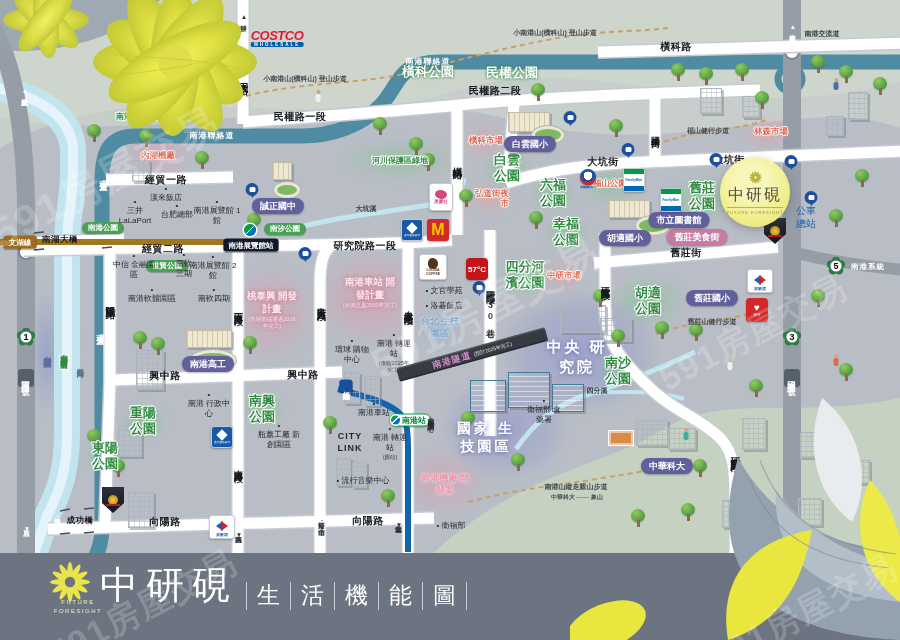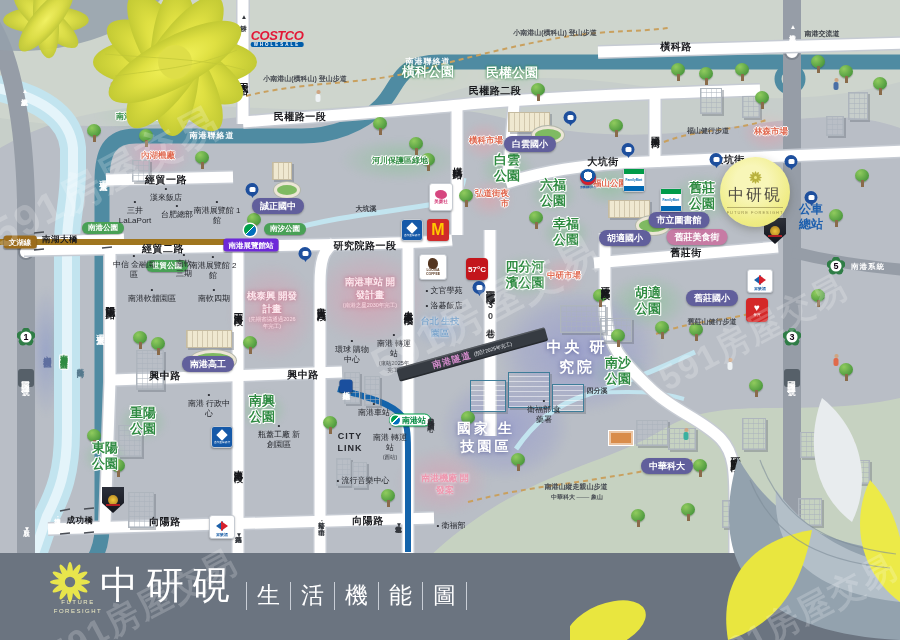--- a/index.html
+++ b/index.html
@@ -35,21 +35,21 @@
   .dl::before{content:"• "}
   .nt{display:block;font-size:5.5px;color:#3a3d44;font-weight:normal}
   
   .dev{color:#fce7ed;font-weight:bold;font-size:9.5px;text-align:center;line-height:1.35;
        text-shadow:0 0 4px rgba(205,95,125,.9)}
   .dev .nt{color:#fbdde6}
   .devp{color:#ee97af;font-weight:bold;font-size:9px;line-height:1.3;text-align:center;text-shadow:0 0 3px #fff}
   .big{color:#fff;font-weight:bold;text-align:center;letter-spacing:3px;line-height:1.3;
        text-shadow:0 1px 4px rgba(100,105,160,.95)}
   .blue2{color:#7ea6cc;font-weight:bold;font-size:9px;text-align:center;line-height:1.3;text-shadow:0 0 3px #fff}
-  .bluet{color:#1d5fae;font-weight:bold;font-size:12px;text-align:center;line-height:1.25}
+  .bluet{color:#1d5fae;font-weight:normal;font-size:10px;text-align:left;line-height:1.25}
   .gpillv{background:#566069;color:#fff;font-weight:bold;font-size:8.5px;padding:5px 2px;border-radius:3px;
           writing-mode:vertical-rl;text-orientation:upright;letter-spacing:2px}
   .trail{font-size:7px;font-weight:bold;color:#474b52}
   
   .pin{position:absolute;width:13px;height:13px;background:#1e4f9d;border-radius:50%;z-index:6;transform:translate(-50%,-100%)}
   .pin::before{content:"";position:absolute;left:3.5px;top:3.5px;width:6px;height:5px;background:#fff;border-radius:1.5px}
   .pin::after{content:"";position:absolute;left:3.5px;bottom:-4.5px;border:3px solid transparent;border-top:5.5px solid #1e4f9d}
   .mr{display:inline-block;width:12px;height:12px;border-radius:50%;
       background:linear-gradient(135deg,#00a04a 46%,#fff 46% 54%,#0070bd 54%);box-shadow:0 0 0 1.5px #fff;vertical-align:middle}
   .shield{position:absolute;width:18px;height:18px;transform:translate(-50%,-50%);z-index:6}
@@ -103,21 +103,21 @@
   .sm-cap{font-size:4.5px;color:#d6467f;font-weight:bold}
   .amart{width:22px;height:24px;background:#d42828;border-radius:4px;display:flex;flex-direction:column;align-items:center;justify-content:center;color:#fff;box-shadow:0 1px 2px rgba(0,0,0,.3)}
   .amart i{font-style:normal;font-size:10px;line-height:1}
   .amart b{font-size:3.5px;font-weight:normal}
   .eagle{position:absolute;width:22px;height:26px;z-index:6;transform:translate(-50%,-50%);
          background:linear-gradient(#2b2f3a,#14161d);clip-path:polygon(0 0,100% 0,100% 62%,50% 100%,0 62%);
          display:flex;align-items:center;justify-content:center}
   .eagle::before{content:"";width:10px;height:10px;border-radius:50%;background:radial-gradient(#f3c83e,#a87b1c)}
   .eagle::after{content:"";position:absolute;bottom:7px;width:14px;height:2.5px;background:#b01e24}
   
-  .mbadge{background:#6d28d9;color:#fff;font-weight:bold;font-size:7.5px;padding:1.5px 5px;border-radius:3px;box-shadow:0 1px 1px rgba(0,0,0,.3)}
+  .mbadge{background:#0f172a;color:#fff;font-weight:bold;font-size:7.5px;padding:1.5px 5px;border-radius:3px;box-shadow:0 1px 1px rgba(0,0,0,.3)}
   .mbadge.br{background:#9c6c1c}
   .mbadge.bn{background:#1a4f9e;writing-mode:vertical-rl;text-orientation:upright;padding:5px 1.5px;letter-spacing:1px}
   .stn-pill{background:#fff;border:1.5px solid #00a04a;border-radius:9px;padding:0 4px 0 1px;display:flex;align-items:center;gap:2px;
             color:#00883f;font-weight:bold;font-size:8px;box-shadow:0 1px 1px rgba(0,0,0,.25)}
   .stn-pill .mr{width:9px;height:9px}
   
   .tunnel{position:absolute;left:398px;top:368px;width:154px;height:14px;background:#363b42;z-index:3;
           transform:rotate(-15.5deg);transform-origin:left center;border-radius:2px;
           display:flex;align-items:center;justify-content:center;gap:3px;
           box-shadow:inset 0 1.5px 0 rgba(255,255,255,.15), inset 0 -1.5px 0 rgba(0,0,0,.3)}

